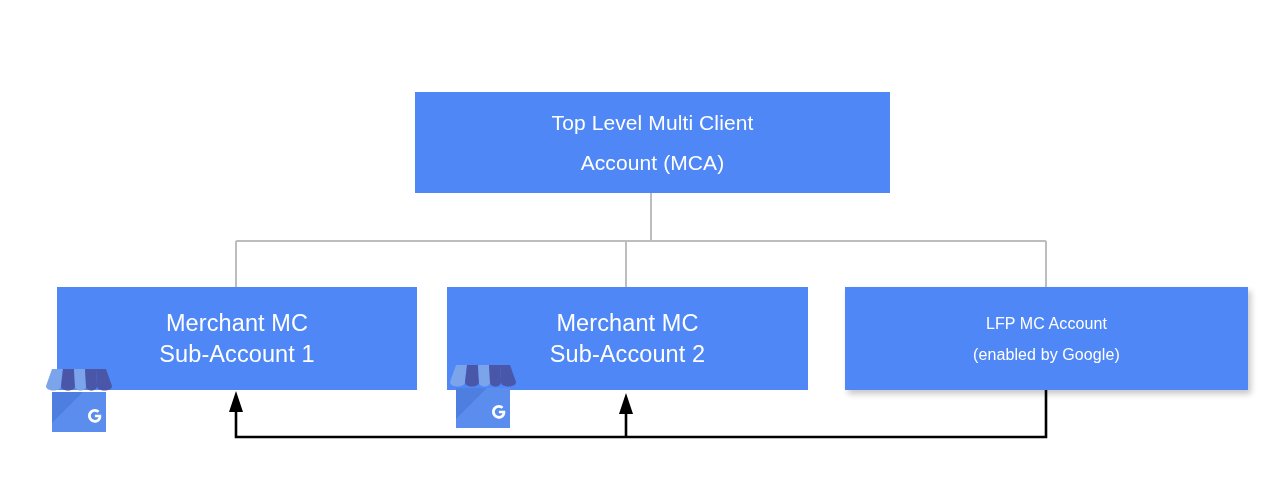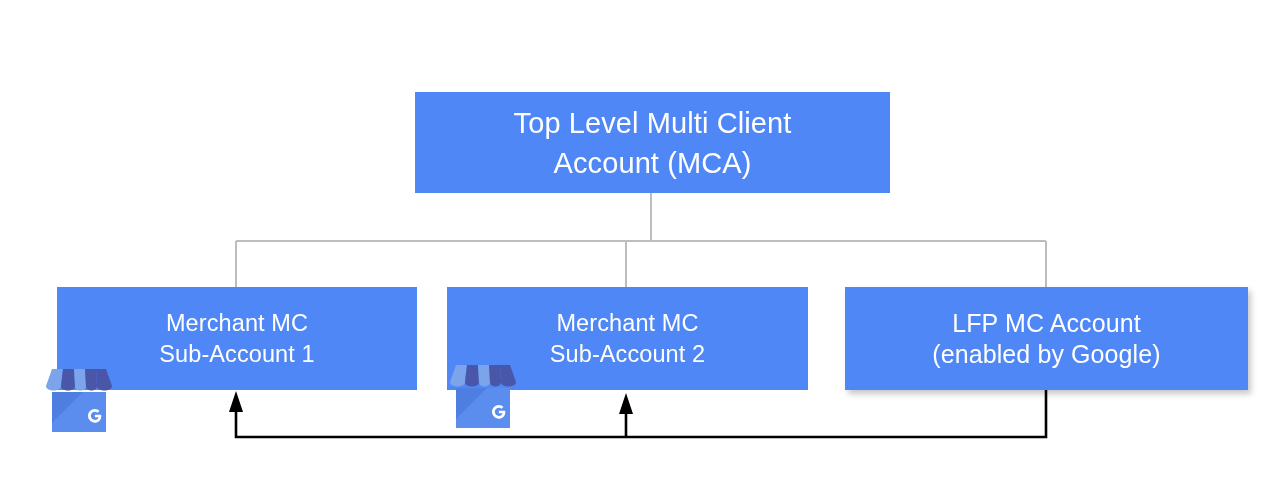--- a/index.html
+++ b/index.html
@@ -28,21 +28,21 @@
     text-align: center;
     line-height: 1.32;
     letter-spacing: 0.1px;
     white-space: pre-line;
   }
   #node-root {
     left: 415px;
     top: 92px;
     width: 475px;
     height: 101px;
-    font-size: 29px;
+    font-size: 21px;
     line-height: 40px;
   }
   #node-sub1 {
     left: 57px;
     top: 287px;
     width: 360px;
     height: 103px;
     font-size: 23.5px;
     line-height: 31px;
   }
@@ -52,21 +52,21 @@
     width: 361px;
     height: 103px;
     font-size: 23.5px;
     line-height: 31px;
   }
   #node-lfp {
     left: 845px;
     top: 287px;
     width: 403px;
     height: 103px;
-    font-size: 25px;
+    font-size: 16px;
     line-height: 31px;
     box-shadow: 3px 4px 6px rgba(0,0,0,0.22);
   }
   #tree-connectors, #feedback-connectors {
     position: absolute;
     left: 0;
     top: 0;
     width: 1286px;
     height: 501px;
     pointer-events: none;

